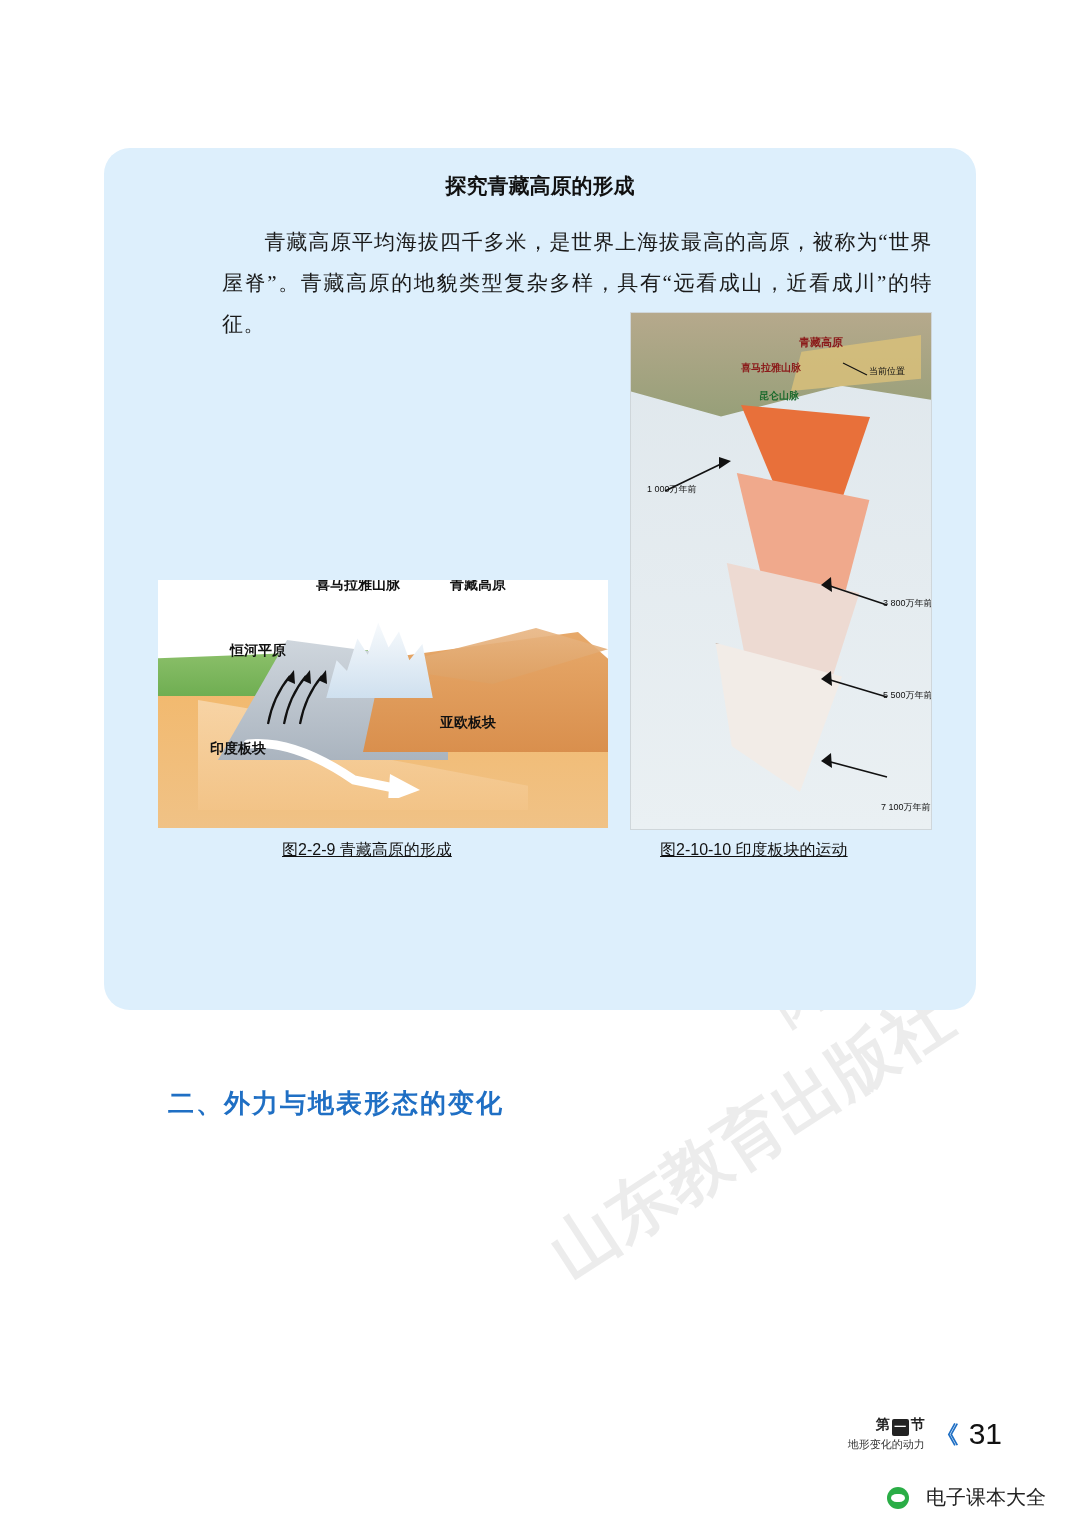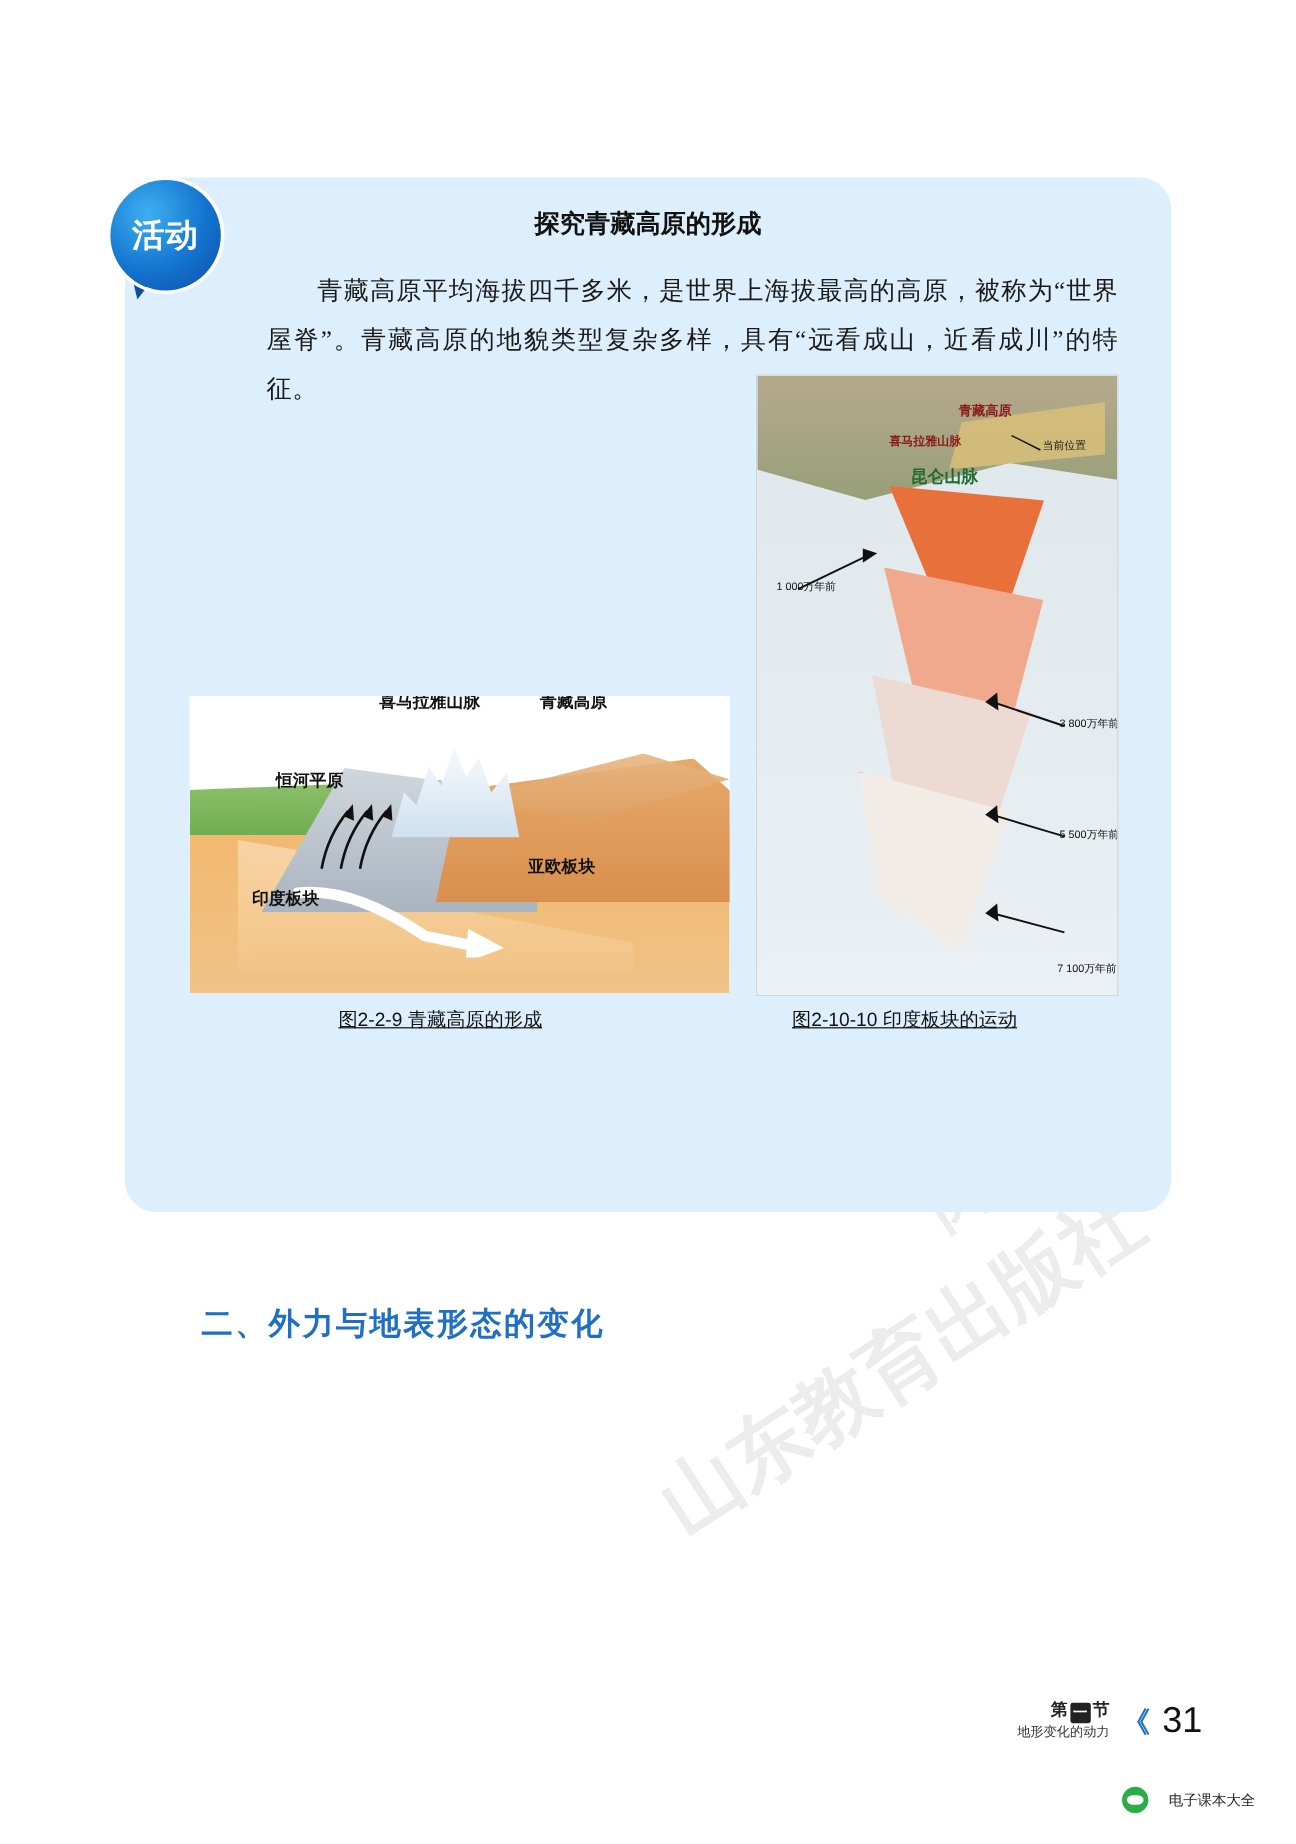--- a/index.html
+++ b/index.html
@@ -182,21 +182,21 @@
     font-size:9px;color:#111;white-space:nowrap;
   }
   .f2-txt-red{
     position:absolute;
     font-family:"Liberation Sans",sans-serif;
     font-size:11px;color:#8b1a1a;font-weight:bold;white-space:nowrap;
   }
   .f2-txt-green{
     position:absolute;
     font-family:"Liberation Sans",sans-serif;
-    font-size:14px;color:#1e6b2e;font-weight:bold;white-space:nowrap;
+    font-size:10px;color:#1e6b2e;font-weight:bold;white-space:nowrap;
   }
 
   
   .sec-head{
     position:absolute;left:168px;top:1086px;
     font-family:"Liberation Sans",sans-serif;
     font-weight:bold;font-size:26px;color:#1f6fc4;
     letter-spacing:2px;
   }
   .sec-body{
@@ -221,21 +221,21 @@
     margin:0 2px;vertical-align:-2px;
   }
   .foot-l2{font-size:11px;color:#333;margin-top:2px;}
   .foot-mark{font-size:24px;color:#1f6fc4;font-weight:bold;}
   .foot-num{font-size:30px;color:#111;font-family:"Liberation Sans",sans-serif;}
 
   .brand{
     position:absolute;right:34px;bottom:26px;
     display:flex;align-items:center;gap:17px;
     font-family:"Liberation Sans",sans-serif;
-    font-size:12px;color:#222;
+    font-size:20px;color:#222;
   }
   .brand-logo{
     width:22px;height:22px;border-radius:50%;
     background:#2aad46;position:relative;
   }
   .brand-logo:after{
     content:"";position:absolute;left:4px;top:7px;width:14px;height:8px;
     border-radius:7px/5px;background:#fff;
   }
 </style>
@@ -244,25 +244,20 @@
 
 <div class="page">
 
   <div class="watermark wm1">山东教育出版社</div>
   <div class="watermark wm2">样书</div>
   <div class="watermark wm3">山东教育出版社</div>
   <div class="watermark wm4">阅读样书</div>
 
   <div class="activity-box"></div>
 
-  <div class="activity-badge">
-    <div class="badge-tail"></div>
-    <div class="badge-circle"></div>
-    <div class="badge-text">活动</div>
-  </div>
 
   <div class="activity-title">探究青藏高原的形成</div>
 
   <div class="activity-para">
     <span class="indent"></span><span>青藏高原平均海拔四千多米，是世界上海拔最高的高原，被称为“世界屋脊”。青藏高原的地貌类型复杂多样，具有“远看成山，近看成川”的特征。</span>
   </div>
 
   <div class="fig1">
     <div class="f1-sky"></div>
     <div class="f1-front"></div>

